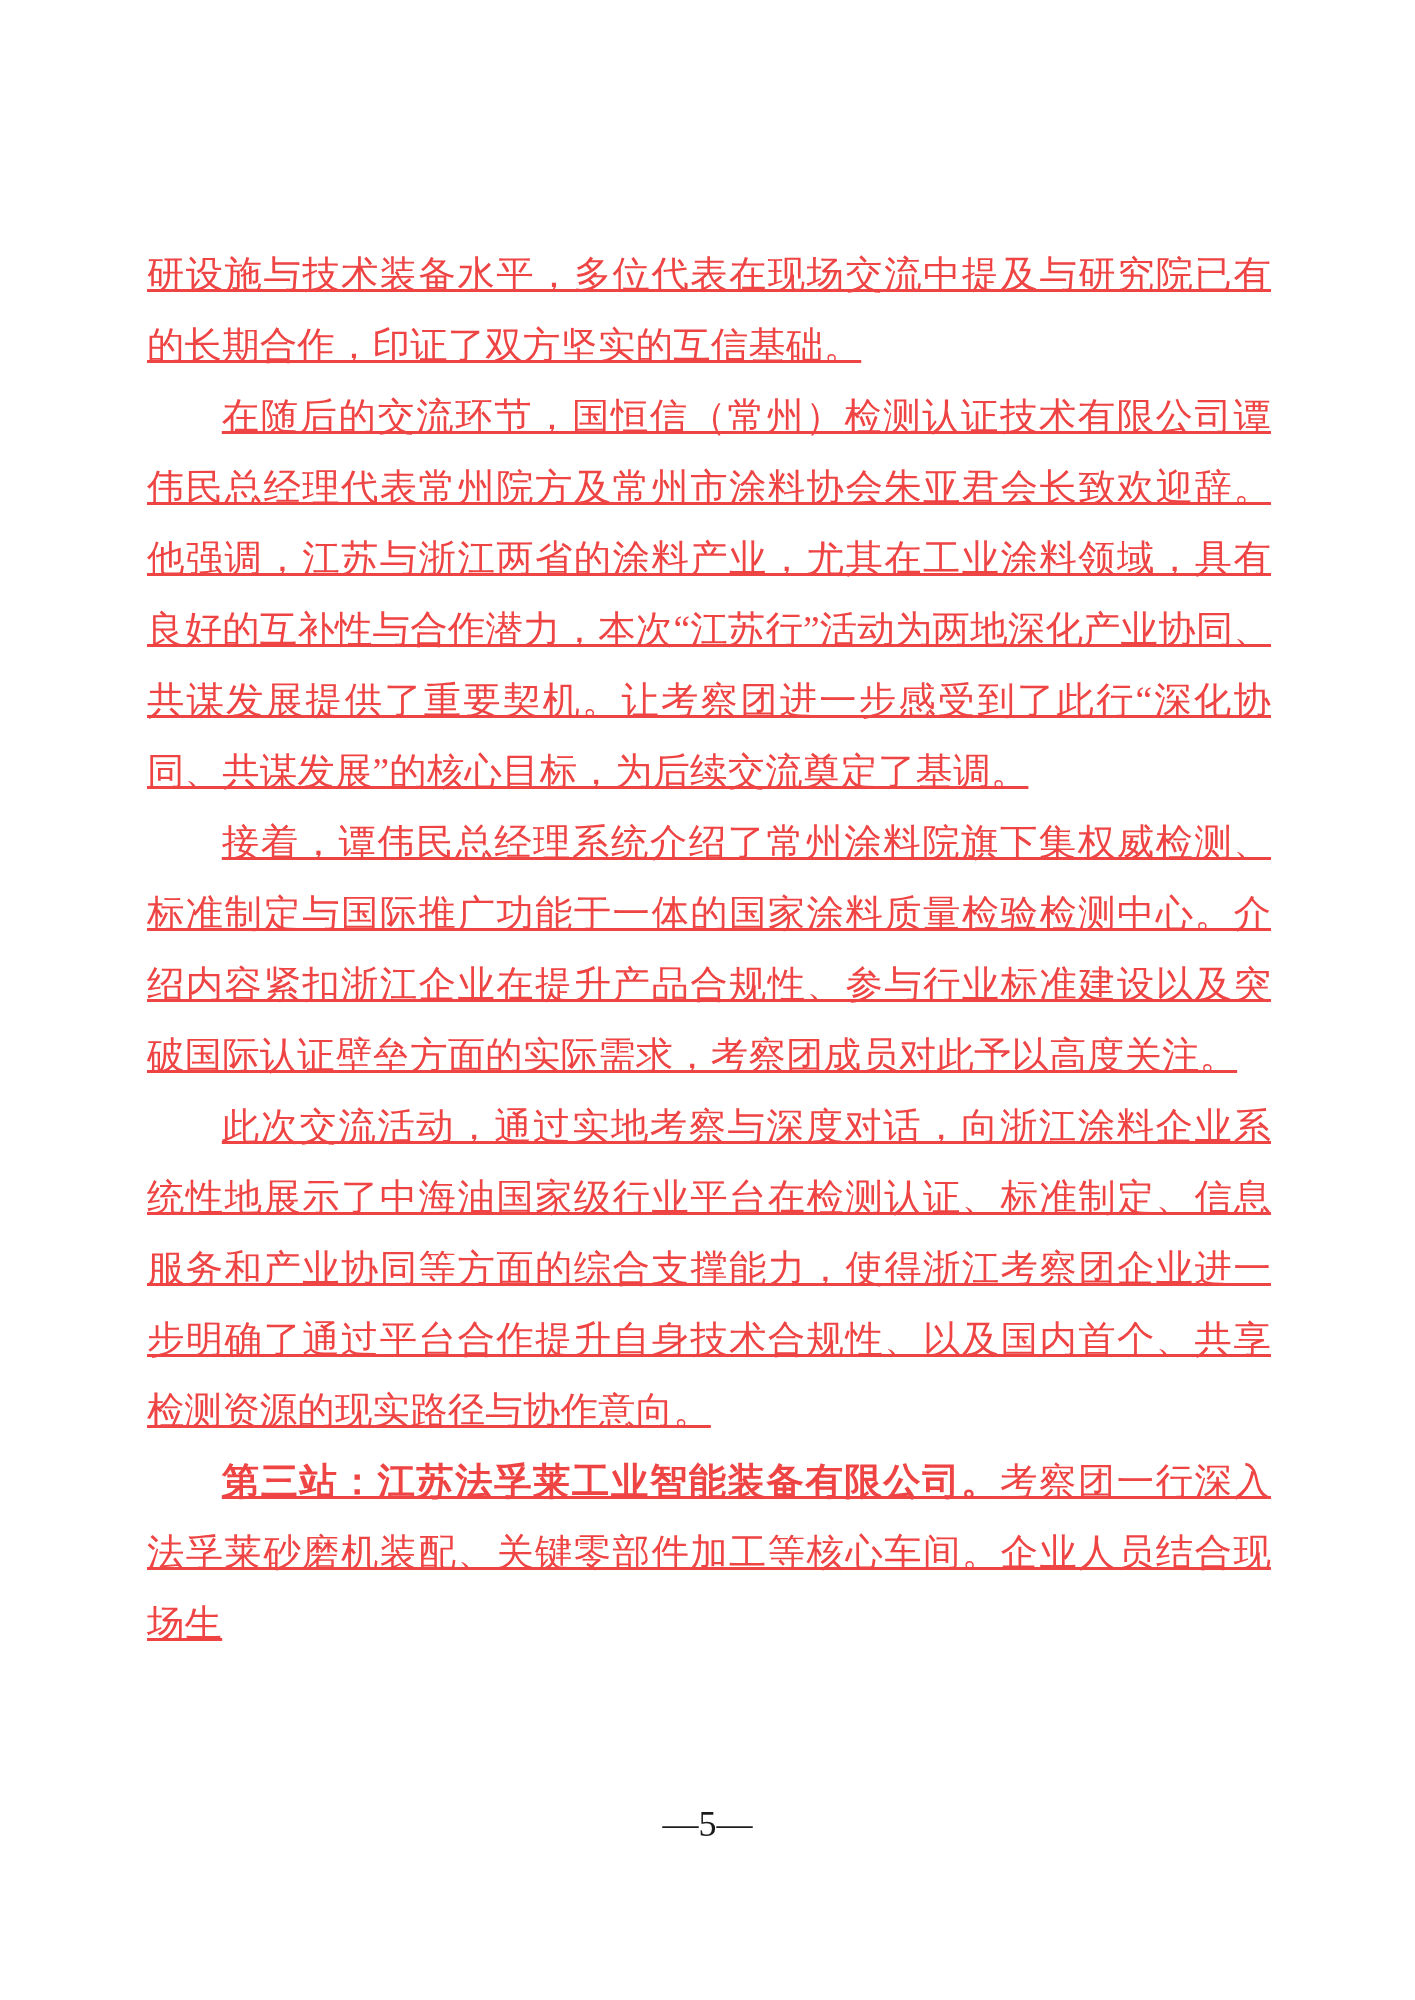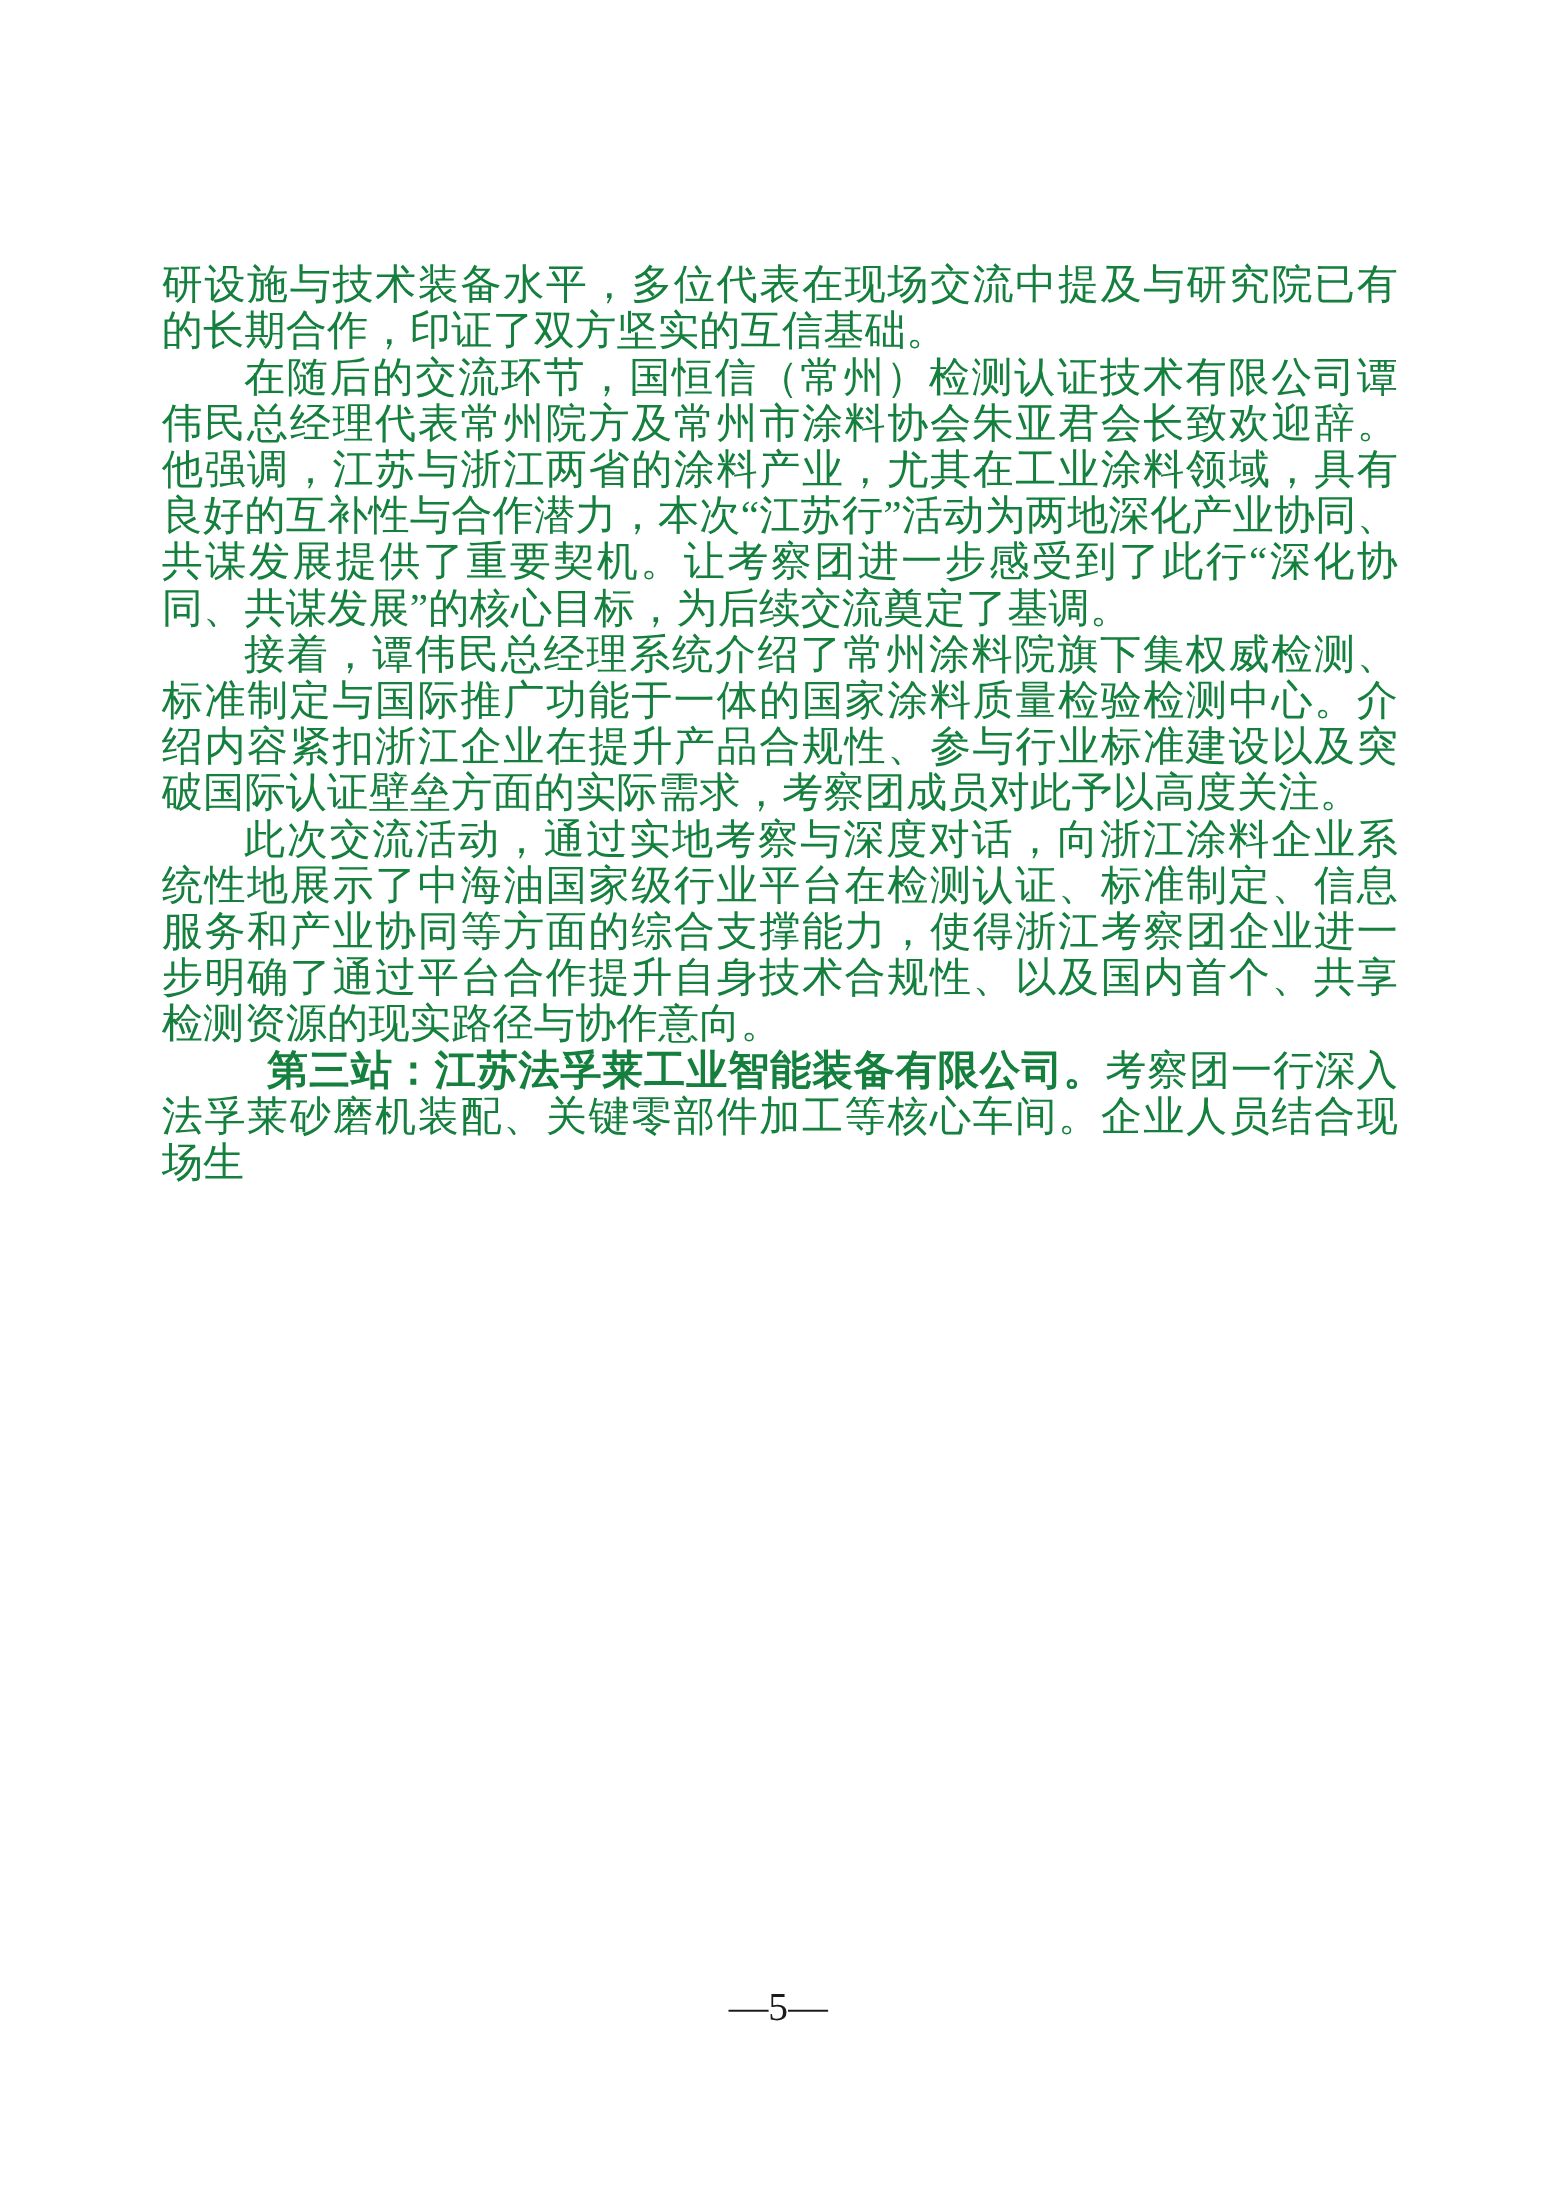--- a/index.html
+++ b/index.html
@@ -18,35 +18,35 @@
     inset: 0;
     background: #ffffff;
   }
   .doc-content {
     position: absolute;
     left: 147px;
     top: 239px;
     width: 1124px;
     font-family: "Liberation Serif", "DejaVu Serif", serif;
     font-size: 37.4px;
-    line-height: 42px;
-    color: #15803d;
+    line-height: 71px;
+    color: #ef4444;
     text-align: justify;
     letter-spacing: 0.2px;
+    text-decoration: underline;
   }
   .para {
     margin: 0;
     padding: 0;
   }
   .para.indent {
     text-indent: 2em;
   }
   .para .bold-lead {
     font-weight: 700;
-    margin-left: 21px;
   }
   .page-number {
     position: absolute;
     top: 1802px;
     left: 0;
     width: 100%;
     text-align: center;
     font-family: "Liberation Serif", "DejaVu Serif", serif;
     font-size: 36px;
     line-height: 44px;

